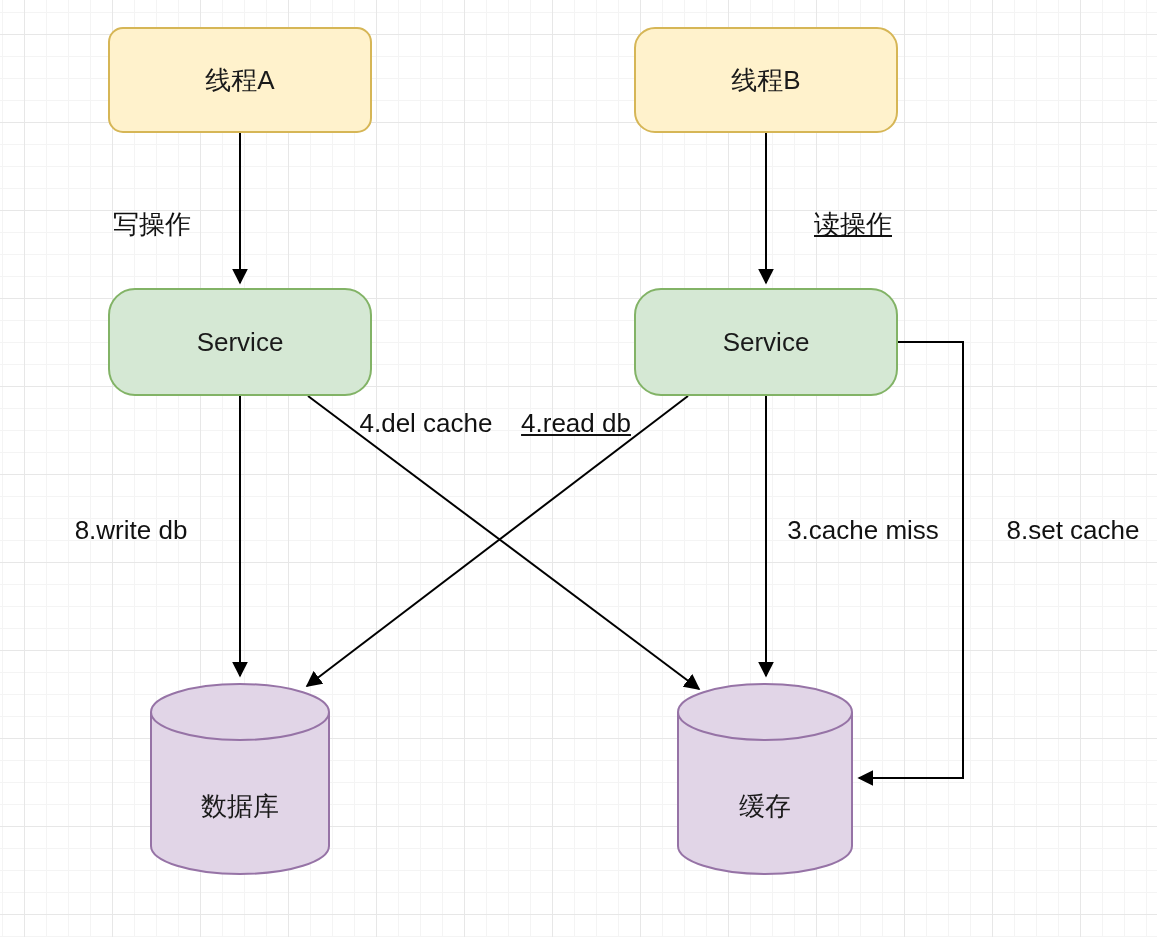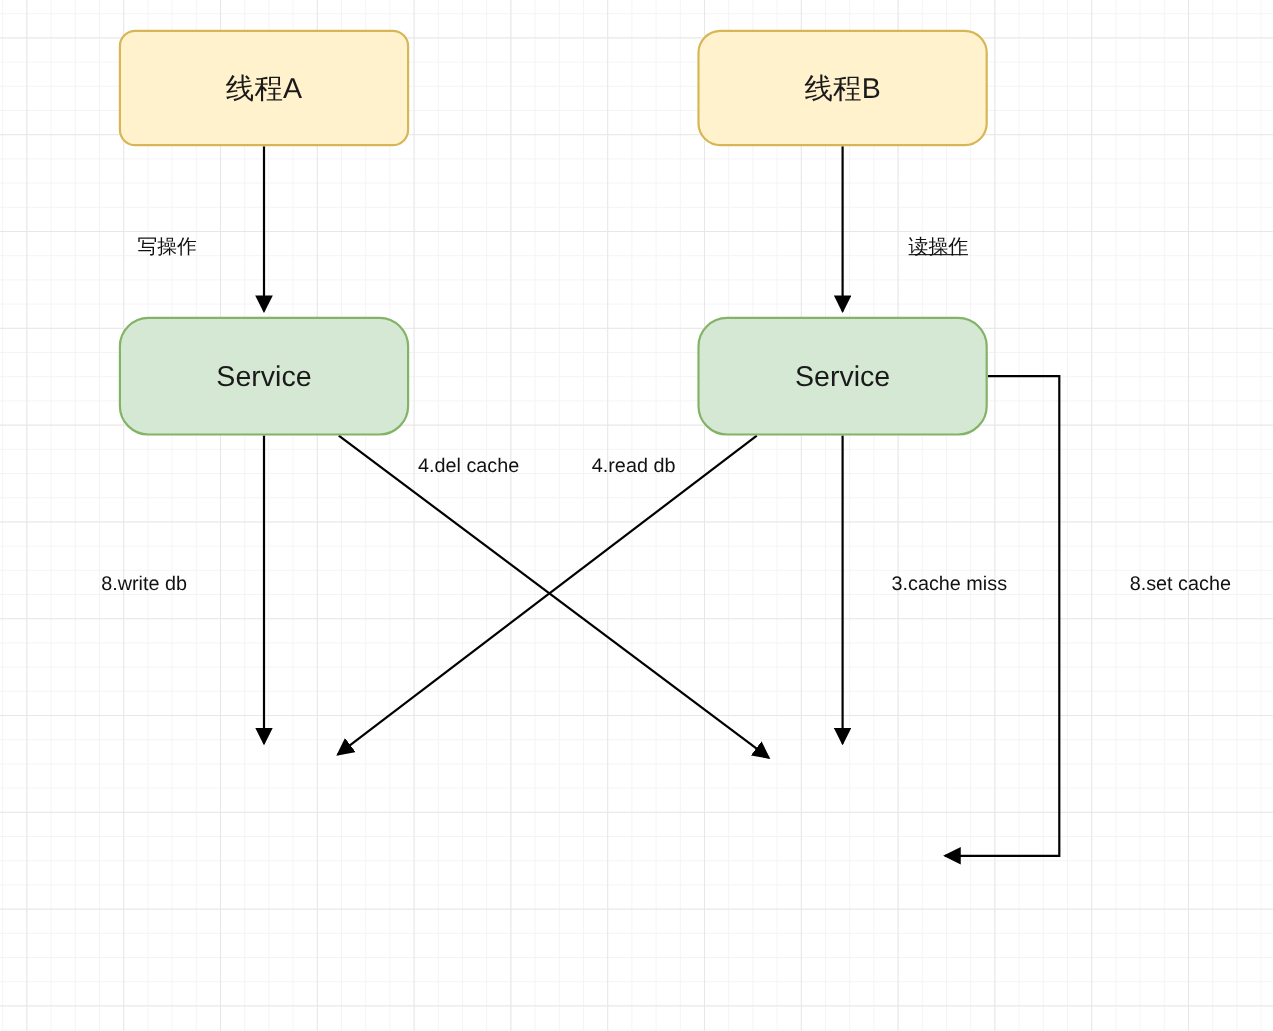--- a/index.html
+++ b/index.html
@@ -62,36 +62,36 @@
     transform: translateY(-50%);
     text-align: center;
     font-size: 26px;
     color: #1a1a1a;
   }
 
   .elabel {
     position: absolute;
     transform: translateX(-50%);
     white-space: nowrap;
-    font-size: 18px;
+    font-size: 26px;
     color: #111111;
     line-height: 32px;
   }
 
   .pos-thread-a   { left: 108px; top:  27px; width: 264px; height: 106px; justify-content: center; }
   .pos-thread-b   { left: 634px; top:  27px; width: 264px; height: 106px; border-radius: 21px; }
   .pos-service-a  { left: 108px; top: 288px; width: 264px; height: 108px; }
   .pos-service-b  { left: 634px; top: 288px; width: 264px; height: 108px; }
   .pos-database   { left: 150px; top: 682px; width: 180px; height: 194px; }
   .pos-cache      { left: 677px; top: 682px; width: 176px; height: 194px; }
 
   .pos-write-op   { left: 152px;  top: 208px; }
   .pos-read-op    { left: 853px;  top: 208px; text-decoration: underline; }
   .pos-del-cache  { left: 426px;  top: 407px; }
-  .pos-read-db    { left: 576px;  top: 407px; }
+  .pos-read-db    { left: 576px;  top: 407px; text-decoration: underline; }
   .pos-write-db   { left: 131px;  top: 514px; }
   .pos-cache-miss { left: 863px;  top: 514px; }
   .pos-set-cache  { left: 1073px; top: 514px; }
 </style>
 </head>
 <body>
 
 <div class="canvas">
 
   <svg class="edges" width="1157" height="937" viewBox="0 0 1157 937" xmlns="http://www.w3.org/2000/svg">
@@ -118,21 +118,35 @@
   </div>
 
   <div class="node rounded service pos-service-a">
     <span>Service</span>
   </div>
 
   <div class="node rounded service pos-service-b">
     <span>Service</span>
   </div>
 
+  <div class="node cylinder pos-database">
+    <svg width="180" height="194" viewBox="0 0 180 194" xmlns="http://www.w3.org/2000/svg">
+      <path d="M1,30 a89,28 0 0 1 178,0 v134 a89,28 0 0 1 -178,0 z" fill="#e1d5e7" stroke="#9673a6" stroke-width="2"></path>
+      <path d="M1,30 a89,28 0 0 0 178,0" fill="none" stroke="#9673a6" stroke-width="2"></path>
+    </svg>
+    <div class="cyl-label">数据库</div>
+  </div>
 
+  <div class="node cylinder pos-cache">
+    <svg width="176" height="194" viewBox="0 0 176 194" xmlns="http://www.w3.org/2000/svg">
+      <path d="M1,30 a87,28 0 0 1 174,0 v134 a87,28 0 0 1 -174,0 z" fill="#e1d5e7" stroke="#9673a6" stroke-width="2"></path>
+      <path d="M1,30 a87,28 0 0 0 174,0" fill="none" stroke="#9673a6" stroke-width="2"></path>
+    </svg>
+    <div class="cyl-label">缓存</div>
+  </div>
 
   <div class="elabel pos-write-op">写操作</div>
   <div class="elabel pos-read-op">读操作</div>
   <div class="elabel pos-del-cache">4.del cache</div>
   <div class="elabel pos-read-db">4.read db</div>
   <div class="elabel pos-write-db">8.write db</div>
   <div class="elabel pos-cache-miss">3.cache miss</div>
   <div class="elabel pos-set-cache">8.set cache</div>
 
 </div>

